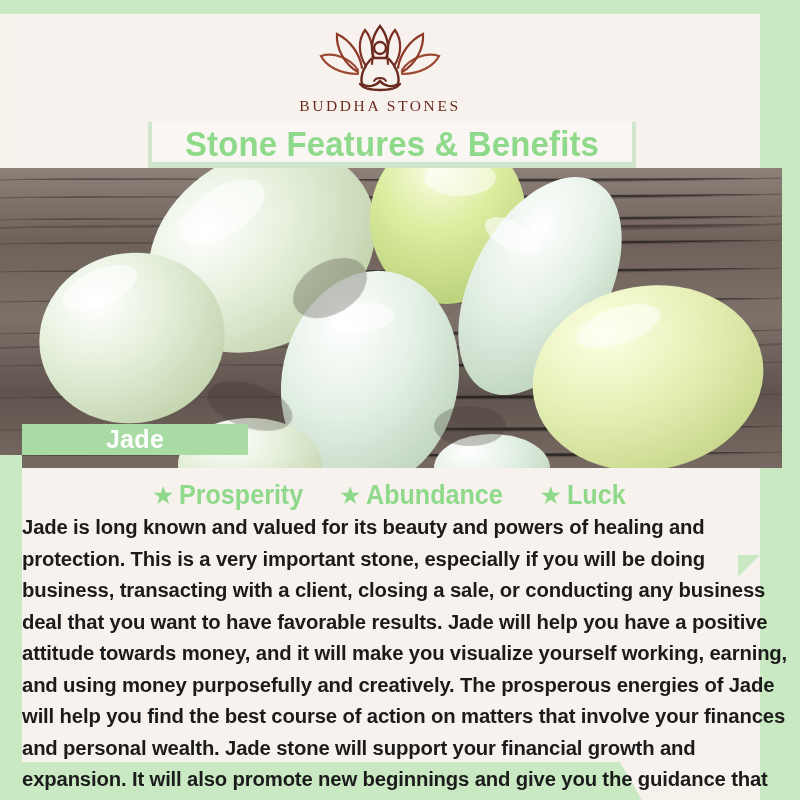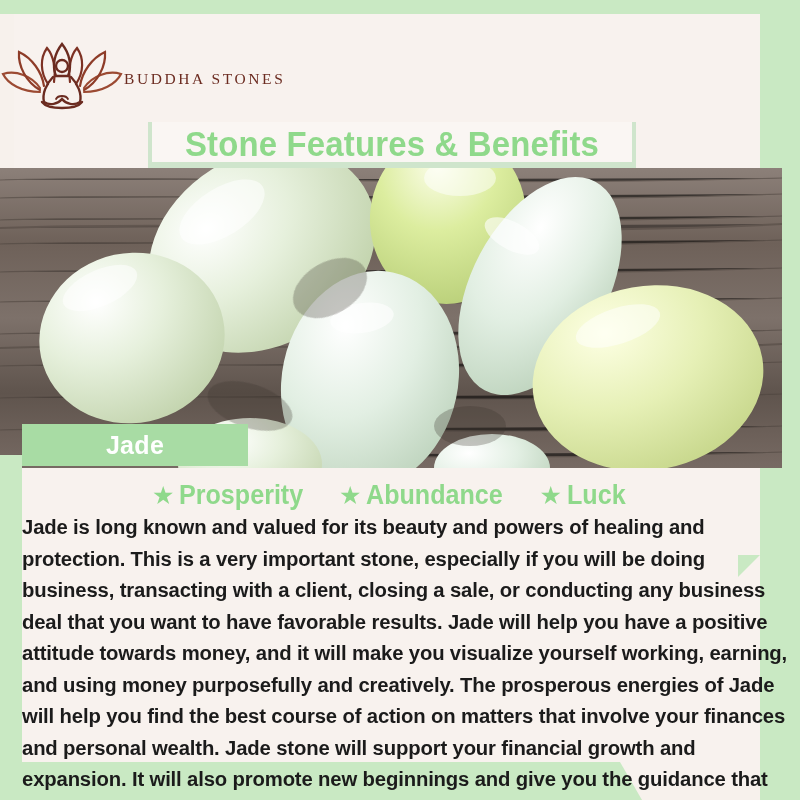--- a/index.html
+++ b/index.html
@@ -77,25 +77,25 @@
   }
 
   
   .logo-block {
     position: absolute;
     left: 0; top: 14px;
     width: 760px;
     height: 110px;
     z-index: 4;
     display: flex;
-    flex-direction: row;
+    flex-direction: column;
     align-items: center;
     justify-content: flex-start;
+    padding-top: 10px;
     box-sizing: border-box;
-    margin-top: 8px;
   }
   .logo-mark { width: 124px; height: 70px; display: block; }
   .logo-word {
     margin-top: 3px;
     font-family: "Liberation Serif", serif;
     font-size: 15.5px;
     letter-spacing: 2.6px;
     color: #6b2b20;
     font-weight: 400;
   }
@@ -137,21 +137,21 @@
     z-index: 3;
     overflow: hidden;
     background: #6e635c;
   }
   .photo svg { display: block; width: 782px; height: 300px; }
 
   
   .jade-banner {
     position: absolute;
     left: 22px; top: 424px;
-    width: 226px; height: 42px;
+    width: 226px; height: 31px;
     background: #a8dca4;
     z-index: 5;
     display: flex;
     align-items: center;
     justify-content: center;
   }
   .jade-banner-label {
     color: #ffffff;
     font-size: 25px;
     font-weight: bold;

